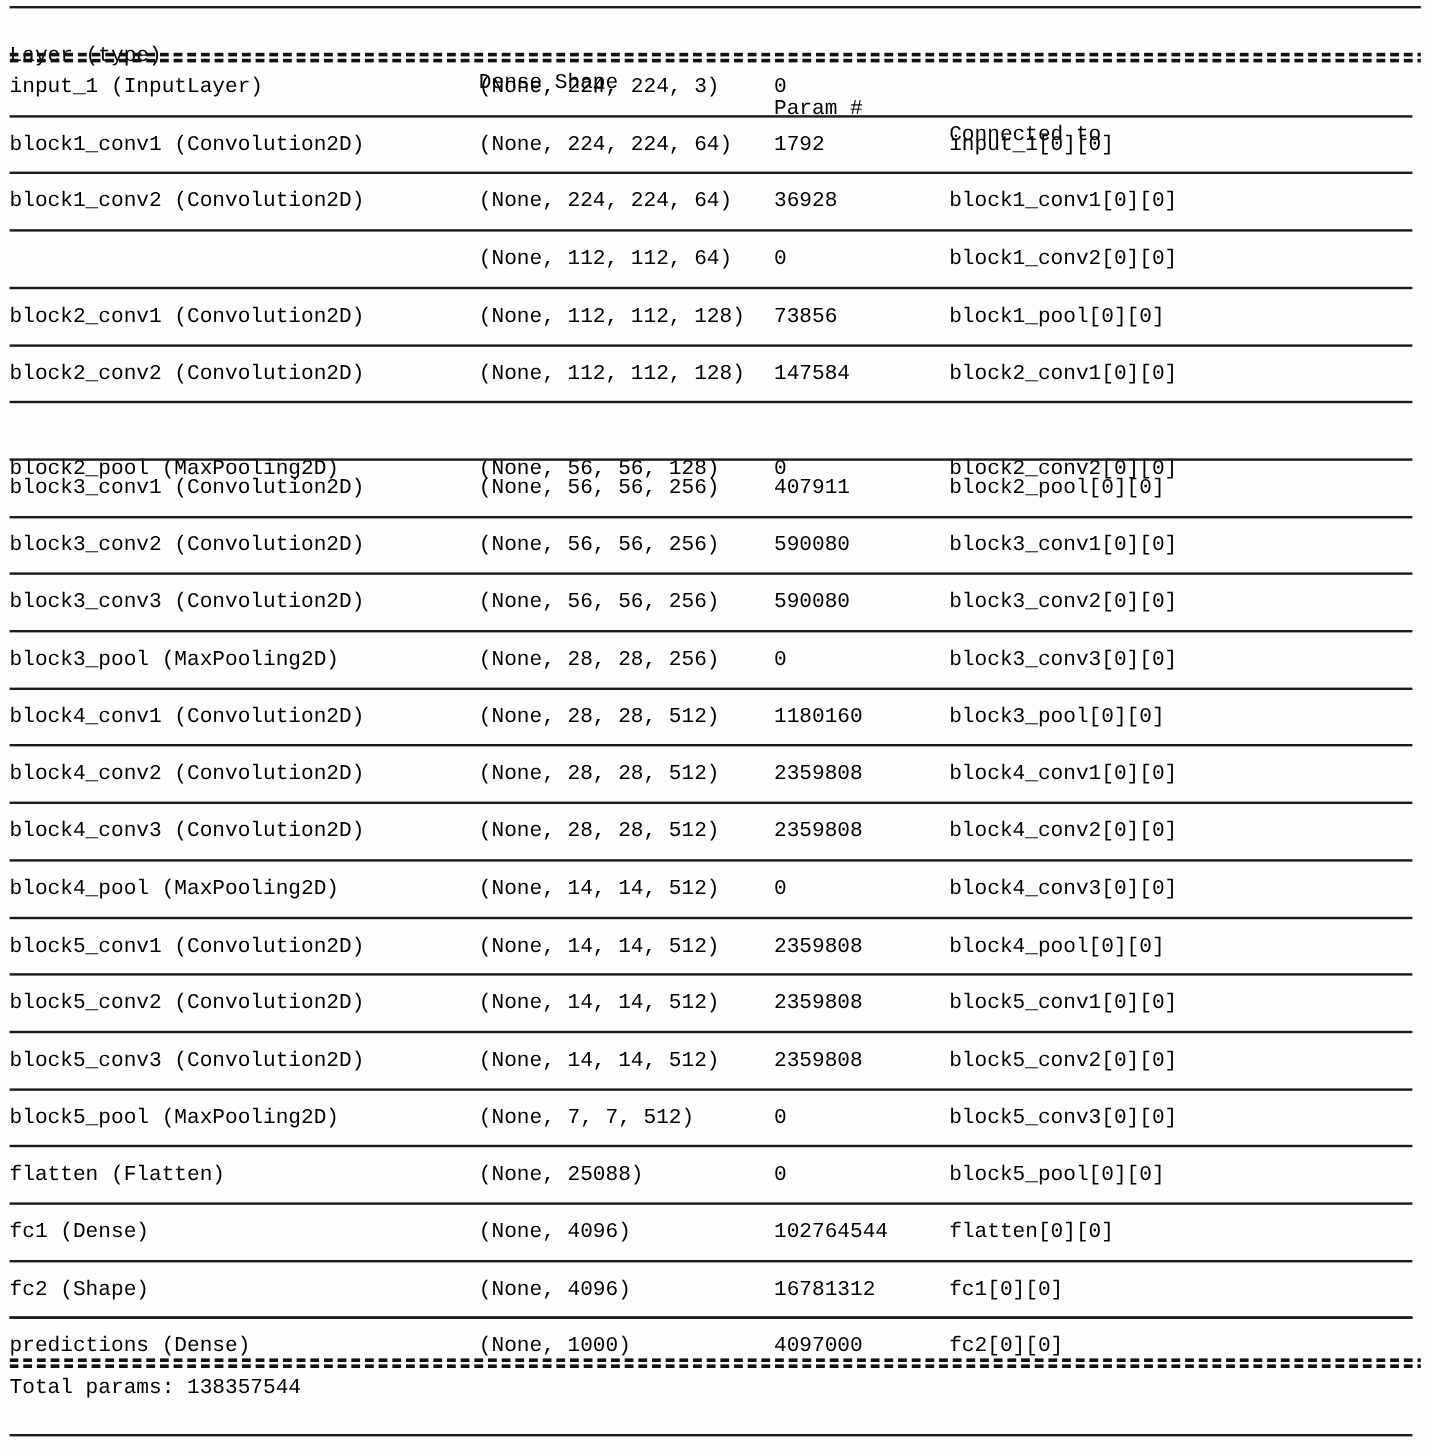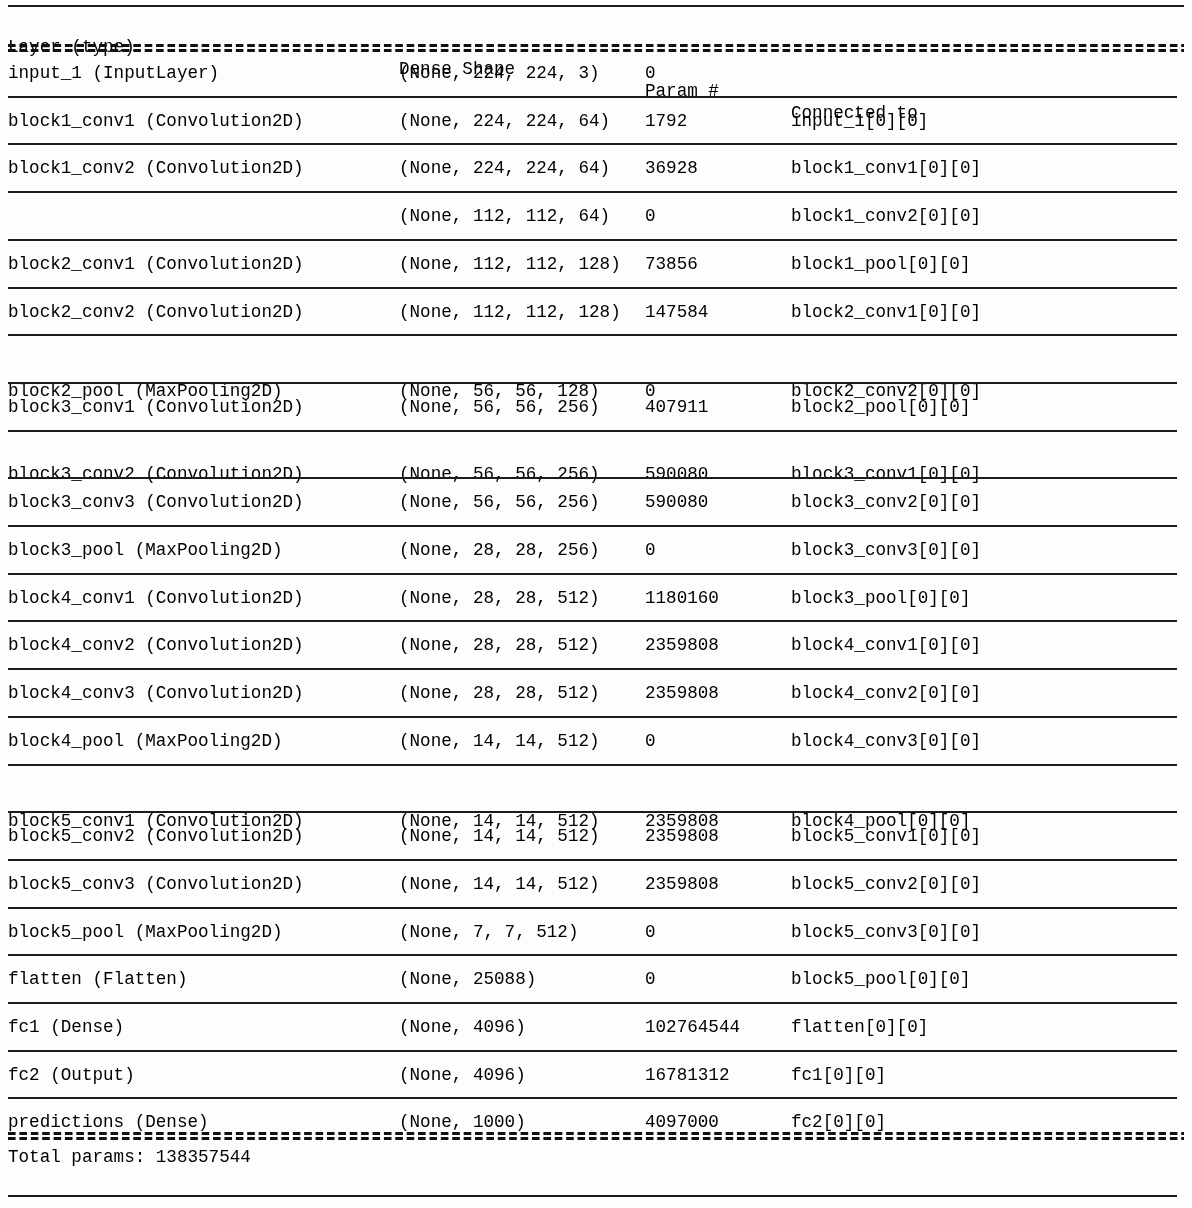--- a/index.html
+++ b/index.html
@@ -107,47 +107,47 @@
       <div class="trow" style="top: 205.1px;"><span class="cell c-shape">(None, 112, 112, 64)</span><span class="cell c-param">0</span><span class="cell c-conn">block1_conv2[0][0]</span></div>
       <div class="rule" style="top: 238.8px;"></div>
       <div class="trow" style="top: 252.8px;"><span class="cell c-layer">block2_conv1 (Convolution2D)</span><span class="cell c-shape">(None, 112, 112, 128)</span><span class="cell c-param">73856</span><span class="cell c-conn">block1_pool[0][0]</span></div>
       <div class="rule" style="top: 286.5px;"></div>
       <div class="trow" style="top: 300.5px;"><span class="cell c-layer">block2_conv2 (Convolution2D)</span><span class="cell c-shape">(None, 112, 112, 128)</span><span class="cell c-param">147584</span><span class="cell c-conn">block2_conv1[0][0]</span></div>
       <div class="rule" style="top: 334.2px;"></div>
       <div class="trow" style="top: 348.2px; margin-top: 32px;"><span class="cell c-layer">block2_pool (MaxPooling2D)</span><span class="cell c-shape">(None, 56, 56, 128)</span><span class="cell c-param">0</span><span class="cell c-conn">block2_conv2[0][0]</span></div>
       <div class="rule" style="top: 381.9px;"></div>
       <div class="trow" style="top: 395.9px;"><span class="cell c-layer">block3_conv1 (Convolution2D)</span><span class="cell c-shape">(None, 56, 56, 256)</span><span class="cell c-param">407911</span><span class="cell c-conn">block2_pool[0][0]</span></div>
       <div class="rule" style="top: 429.6px;"></div>
-      <div class="trow" style="top: 463px;"><span class="cell c-layer">block3_conv2 (Convolution2D)</span><span class="cell c-shape">(None, 56, 56, 256)</span><span class="cell c-param">590080</span><span class="cell c-conn">block3_conv1[0][0]</span></div>
+      <div class="trow" style="top: 443px;"><span class="cell c-layer">block3_conv2 (Convolution2D)</span><span class="cell c-shape">(None, 56, 56, 256)</span><span class="cell c-param">590080</span><span class="cell c-conn">block3_conv1[0][0]</span></div>
       <div class="rule" style="top: 477.3px;"></div>
       <div class="trow" style="top: 491.3px;"><span class="cell c-layer">block3_conv3 (Convolution2D)</span><span class="cell c-shape">(None, 56, 56, 256)</span><span class="cell c-param">590080</span><span class="cell c-conn">block3_conv2[0][0]</span></div>
       <div class="rule" style="top: 525px;"></div>
       <div class="trow" style="top: 539px;"><span class="cell c-layer">block3_pool (MaxPooling2D)</span><span class="cell c-shape">(None, 28, 28, 256)</span><span class="cell c-param">0</span><span class="cell c-conn">block3_conv3[0][0]</span></div>
       <div class="rule" style="top: 572.7px;"></div>
       <div class="trow" style="top: 586.7px; padding-left: 48px;"><span class="cell c-layer">block4_conv1 (Convolution2D)</span><span class="cell c-shape">(None, 28, 28, 512)</span><span class="cell c-param">1180160</span><span class="cell c-conn">block3_pool[0][0]</span></div>
       <div class="rule" style="top: 620.4px;"></div>
       <div class="trow" style="top: 634.4px;"><span class="cell c-layer">block4_conv2 (Convolution2D)</span><span class="cell c-shape">(None, 28, 28, 512)</span><span class="cell c-param">2359808</span><span class="cell c-conn">block4_conv1[0][0]</span></div>
       <div class="rule" style="top: 668.1px;"></div>
       <div class="trow" style="top: 682.1px;"><span class="cell c-layer">block4_conv3 (Convolution2D)</span><span class="cell c-shape">(None, 28, 28, 512)</span><span class="cell c-param">2359808</span><span class="cell c-conn">block4_conv2[0][0]</span></div>
       <div class="rule" style="top: 715.8px;"></div>
       <div class="trow" style="top: 729.8px;"><span class="cell c-layer">block4_pool (MaxPooling2D)</span><span class="cell c-shape">(None, 14, 14, 512)</span><span class="cell c-param">0</span><span class="cell c-conn">block4_conv3[0][0]</span></div>
       <div class="rule" style="top: 763.5px;"></div>
-      <div class="trow" style="top: 777.5px; margin-top: 32px;"><span class="cell c-layer">block5_conv1 (Convolution2D)</span><span class="cell c-shape">(None, 14, 14, 512)</span><span class="cell c-param">2359808</span><span class="cell c-conn">block4_pool[0][0]</span></div>
+      <div class="trow" style="top: 777.5px;"><span class="cell c-layer">block5_conv1 (Convolution2D)</span><span class="cell c-shape">(None, 14, 14, 512)</span><span class="cell c-param">2359808</span><span class="cell c-conn">block4_pool[0][0]</span></div>
       <div class="rule" style="top: 811.2px;"></div>
       <div class="trow" style="top: 825.2px;"><span class="cell c-layer">block5_conv2 (Convolution2D)</span><span class="cell c-shape">(None, 14, 14, 512)</span><span class="cell c-param">2359808</span><span class="cell c-conn">block5_conv1[0][0]</span></div>
       <div class="rule" style="top: 858.9px;"></div>
       <div class="trow" style="top: 872.9px;"><span class="cell c-layer">block5_conv3 (Convolution2D)</span><span class="cell c-shape">(None, 14, 14, 512)</span><span class="cell c-param">2359808</span><span class="cell c-conn">block5_conv2[0][0]</span></div>
       <div class="rule" style="top: 906.6px;"></div>
       <div class="trow" style="top: 920.6px;"><span class="cell c-layer">block5_pool (MaxPooling2D)</span><span class="cell c-shape">(None, 7, 7, 512)</span><span class="cell c-param">0</span><span class="cell c-conn">block5_conv3[0][0]</span></div>
       <div class="rule" style="top: 954.3px;"></div>
       <div class="trow" style="top: 968.3px;"><span class="cell c-layer">flatten (Flatten)</span><span class="cell c-shape">(None, 25088)</span><span class="cell c-param">0</span><span class="cell c-conn">block5_pool[0][0]</span></div>
       <div class="rule" style="top: 1002px;"></div>
       <div class="trow" style="top: 1016px;"><span class="cell c-layer">fc1 (Dense)</span><span class="cell c-shape">(None, 4096)</span><span class="cell c-param">102764544</span><span class="cell c-conn">flatten[0][0]</span></div>
       <div class="rule" style="top: 1049.7px;"></div>
-      <div class="trow" style="top: 1063.7px;"><span class="cell c-layer">fc2 (Output)</span><span class="cell c-shape">(None, 4096)</span><span class="cell c-param">16781312</span><span class="cell c-conn">fc1[0][0]</span></div>
+      <div class="trow" style="top: 1063.7px;"><span class="cell c-layer">fc2 (Shape)</span><span class="cell c-shape">(None, 4096)</span><span class="cell c-param">16781312</span><span class="cell c-conn">fc1[0][0]</span></div>
       <div class="rule" style="top: 1097.4px;"></div>
       <div class="trow" style="top: 1111.4px;"><span class="cell c-layer">predictions (Dense)</span><span class="cell c-shape">(None, 1000)</span><span class="cell c-param">4097000</span><span class="cell c-conn">fc2[0][0]</span></div>
       <div class="rule" style="top: 1097.4px;"></div>
     </div>
 
   <div class="eq-rule" style="top:1131px;"></div>
 
   <div class="totals" style="top:1146px;text-align:center;">Total params: 138357544</div>
 
   <div class="rule bottom-edge" style="top:1195px;"></div>

